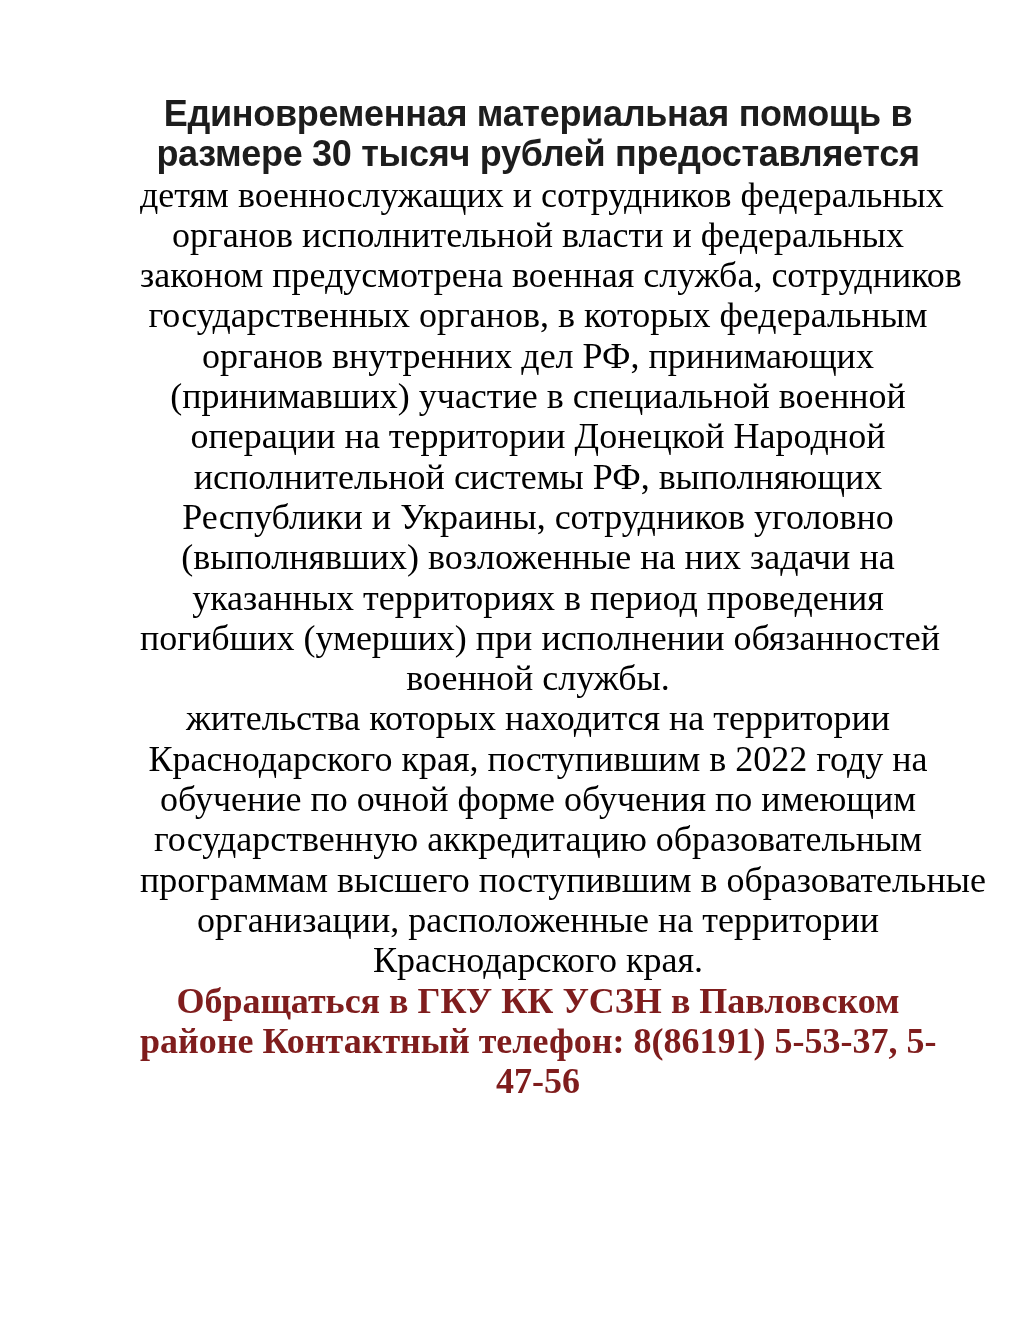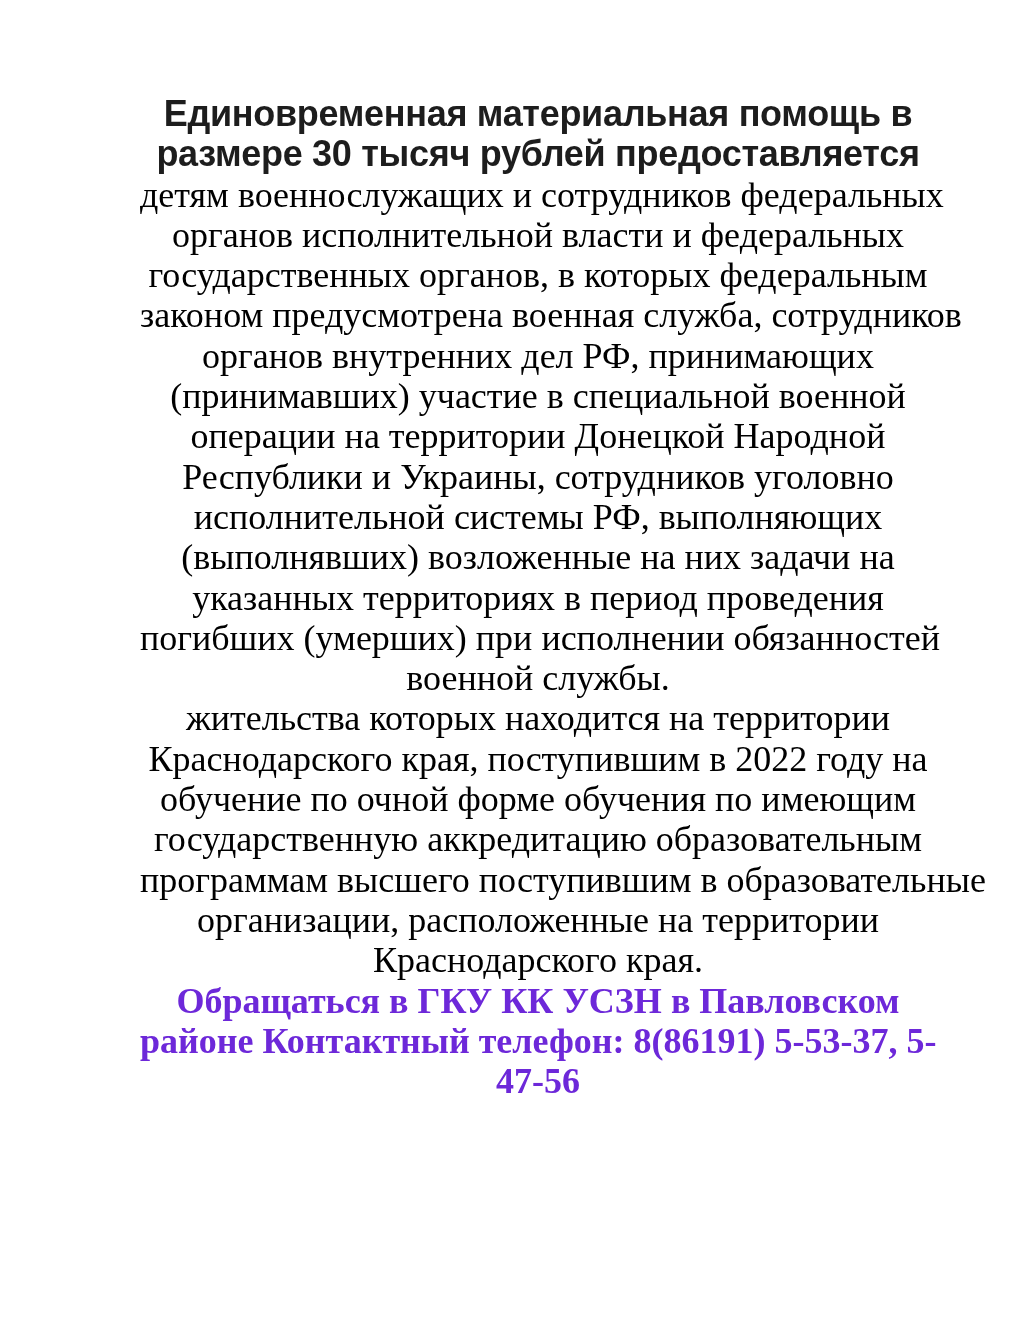--- a/index.html
+++ b/index.html
@@ -26,41 +26,41 @@
       letter-spacing: -0.3px;
     }
     .bodytext .line {
       font-family: "Liberation Serif", serif;
       font-weight: 400;
       color: #000000;
     }
     .contact .line {
       font-family: "Liberation Serif", serif;
       font-weight: 700;
-      color: #6d28d9;
+      color: #7f1d1d;
     }
   </style>
 </head>
 <body>
 
 <div class="page">
   <div class="textblock title">
       <div class="line">Единовременная материальная помощь в</div>
       <div class="line">размере 30 тысяч рублей предоставляется</div>
     </div>
   <div class="textblock bodytext">
       <div class="line">детям военнослужащих и сотрудников федеральных</div>
       <div class="line">органов исполнительной власти и федеральных</div>
+      <div class="line">законом предусмотрена военная служба, сотрудников</div>
       <div class="line">государственных органов, в которых федеральным</div>
-      <div class="line">законом предусмотрена военная служба, сотрудников</div>
       <div class="line">органов внутренних дел РФ, принимающих</div>
       <div class="line">(принимавших) участие в специальной военной</div>
       <div class="line">операции на территории Донецкой Народной</div>
+      <div class="line">исполнительной системы РФ, выполняющих</div>
       <div class="line">Республики и Украины, сотрудников уголовно</div>
-      <div class="line">исполнительной системы РФ, выполняющих</div>
       <div class="line">(выполнявших) возложенные на них задачи на</div>
       <div class="line">указанных территориях в период проведения</div>
       <div class="line">погибших (умерших) при исполнении обязанностей</div>
       <div class="line">военной службы.</div>
     </div>
   <div class="textblock bodytext">
       <div class="line">жительства которых находится на территории</div>
       <div class="line">Краснодарского края, поступившим в 2022 году на</div>
       <div class="line">обучение по очной форме обучения по имеющим</div>
       <div class="line">государственную аккредитацию образовательным</div>

